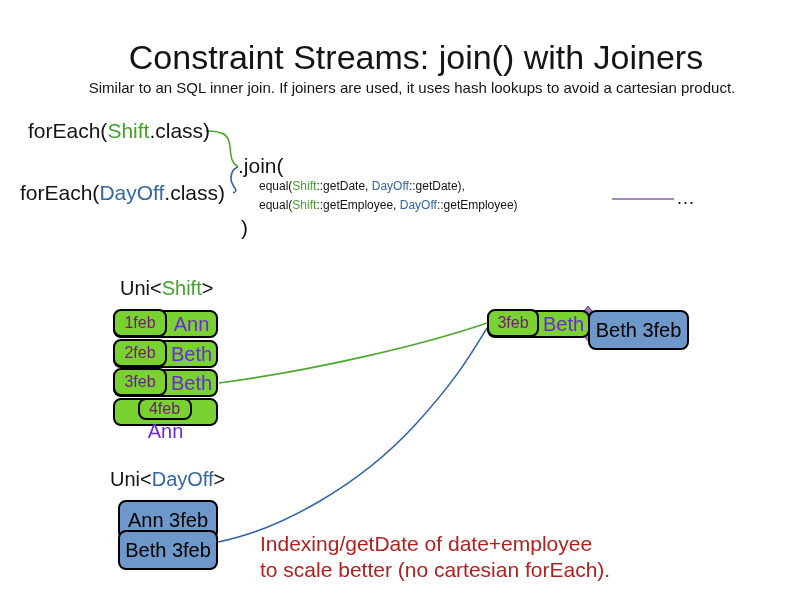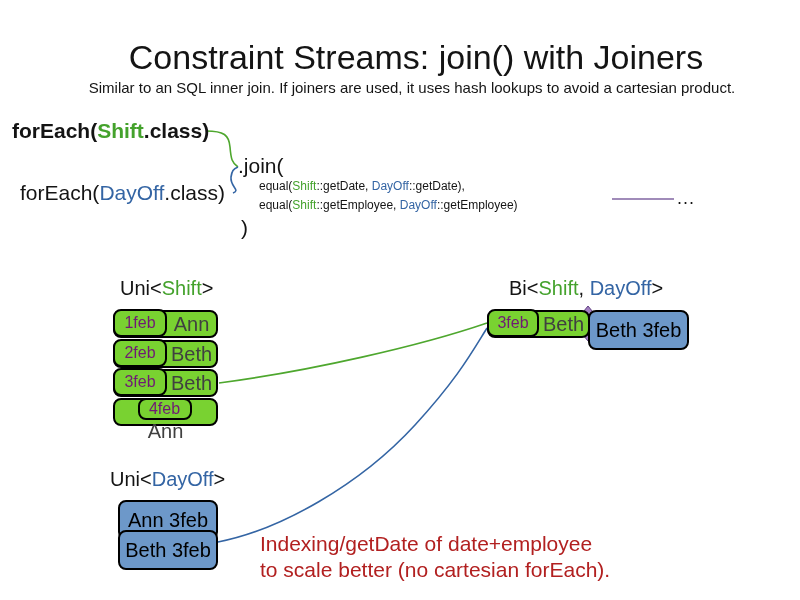--- a/index.html
+++ b/index.html
@@ -29,21 +29,21 @@
     position:absolute; box-sizing:border-box; width:105px; height:28px;
     background:#79d231; border:2px solid #000; border-radius:8px;
     display:flex; align-items:center;
   }
   .date-chip {
     box-sizing:border-box; height:28px; width:54px; margin:-2px 0 0 -2px;
     background:#79d231; border:2px solid #000; border-radius:8px;
     display:flex; align-items:center; justify-content:center;
     font-size:16px; color:#701a75;
   }
-  .name-cell { flex:1; text-align:center; font-size:20px; color:#404040; }
+  .name-cell { flex:1; text-align:center; font-size:20px; color:#6d28d9; }
 
   .box-blue {
     position:absolute; box-sizing:border-box; height:40px;
     background:#6d98c9; border:2px solid #000; border-radius:8px;
     display:flex; align-items:center; justify-content:center;
     font-size:20px; color:#000; white-space:nowrap;
   }
 
   .note {
     position:absolute; left:260px; top:531px;
@@ -64,21 +64,21 @@
   <svg class="overlay" width="800" height="600" viewBox="0 0 800 600">
     <path d="M206 131 C224 131 229 135 230 147 C231 159 232 163 238 167" fill="none" stroke="#4ea72e" stroke-width="1.6"></path>
     <path d="M233 193 C241 190 230 187 231 177 C232 171 233 169 238 167" fill="none" stroke="#3465a4" stroke-width="1.6"></path>
     <line x1="612" y1="199" x2="674" y2="199" stroke="#8064a2" stroke-width="1.6"></line>
     <path d="M219 383 C310 371 420 346 487 323" fill="none" stroke="#4ea72e" stroke-width="1.6"></path>
     <path d="M218 542 C280 530 360 485 415 425 C458 378 472 352 487 328" fill="none" stroke="#3465a4" stroke-width="1.6"></path>
     <path d="M588 306 l4.5 5.5 -4.5 5.5 -4.5 -5.5 Z" fill="#a27fc0" stroke="#5f3e82" stroke-width="1"></path>
     <path d="M588 330 l4.5 5.5 -4.5 5.5 -4.5 -5.5 Z" fill="#a27fc0" stroke="#5f3e82" stroke-width="1"></path>
   </svg>
 
-  <div class="code fs21" style="left:12px; top:119px;font-weight:bold;">
+  <div class="code fs21" style="left:28px; top:119px;">
     <span>forEach(</span><span class="tok-green">Shift</span><span>.class)</span>
   </div>
 
   <div class="code fs21" style="left:20px; top:181px;">
     <span>forEach(</span><span class="tok-blue">DayOff</span><span>.class)</span>
   </div>
 
   <div class="code fs21" style="left:238px; top:154px;">.join(</div>
 
   <div class="code fs15" style="left:259px; top:179px;">
@@ -107,23 +107,20 @@
   </div>
   <div class="row-green" style="left:113px; top:369px;">
     <div class="date-chip">3feb</div>
     <div class="name-cell">Beth</div>
   </div>
   <div class="row-green" style="left:113px; top:398px;flex-direction:column;">
     <div class="date-chip">4feb</div>
     <div class="name-cell">Ann</div>
   </div>
 
-  <div class="tbl-label" style="left:509px; top:277px;">
-    <span>Bi&lt;</span><span class="tok-green">Shift</span><span>, </span><span class="tok-blue">DayOff</span><span>&gt;</span>
-  </div>
 
   <div class="row-green" style="left:487px; top:310px; width:103px;">
     <div class="date-chip" style="width:52px;">3feb</div>
     <div class="name-cell">Beth</div>
   </div>
   <div class="box-blue" style="left:588px; top:310px; width:101px;">Beth 3feb</div>
 
   <div class="tbl-label" style="left:110px; top:468px;">
     <span>Uni&lt;</span><span class="tok-blue">DayOff</span><span>&gt;</span>
   </div>

